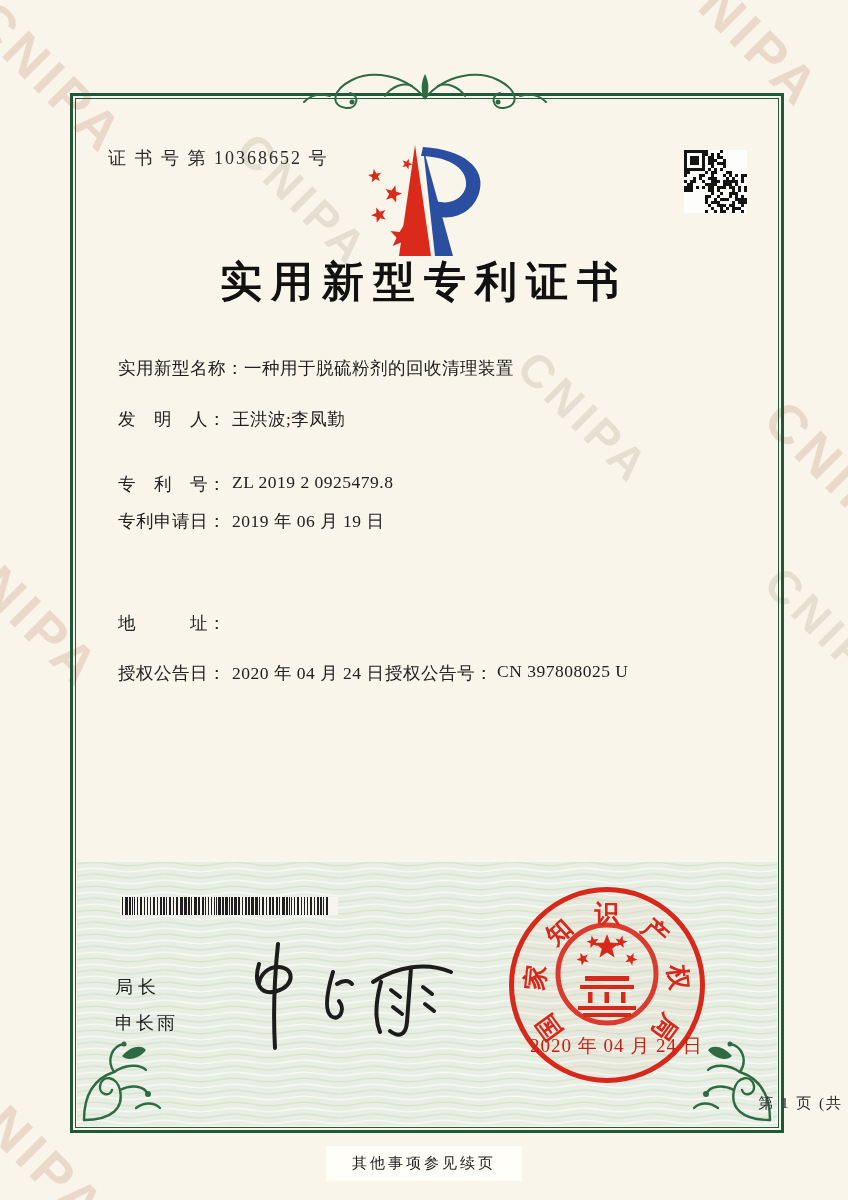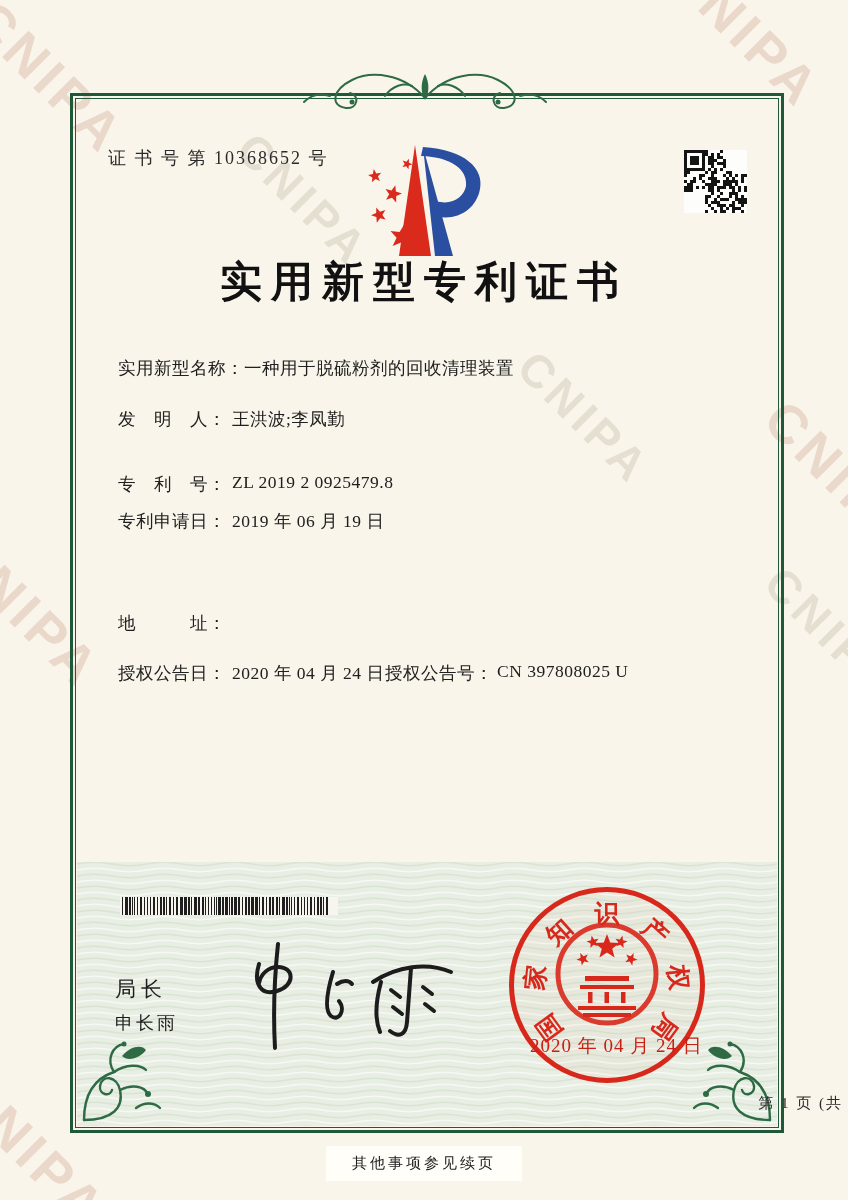--- a/index.html
+++ b/index.html
@@ -32,21 +32,21 @@
   .body-text{position:absolute;left:118px;top:699px;width:624px;font-size:17px;
              line-height:26px;text-align:justify;color:#242424;}
   .body-text p{margin:0;text-indent:2em;}
   
   .wave-zone{position:absolute;left:77px;top:862px;width:700px;height:264px;
              background:#e8eee3;overflow:hidden;}
   
   .barcode{position:absolute;left:120px;top:897px;width:218px;height:18px;background:#f7f5ee;}
   .barcode div{position:absolute;top:0;height:18px;background:#1f1f1f;}
   
-  .signer-title{position:absolute;left:115px;top:975px;font-size:21px;letter-spacing:5px;}
+  .signer-title{position:absolute;left:115px;top:975px;font-size:18px;letter-spacing:5px;}
   .signer-name{position:absolute;left:115px;top:1011px;font-size:18px;letter-spacing:3px;}
   .signature{position:absolute;left:215px;top:938px;width:250px;height:118px;}
   
   .seal{position:absolute;left:509px;top:887px;width:186px;height:186px;
         border:5px solid var(--seal-red);border-radius:50%;
         background:rgba(226,60,40,0.03);}
   .seal-char{position:absolute;left:50%;top:50%;font-size:25px;font-weight:bold;
              color:var(--seal-red);line-height:1;}
   .emblem{position:absolute;left:38px;top:22px;width:110px;height:118px;}
   .seal-date{position:absolute;left:530px;top:1033px;font-size:19px;letter-spacing:1px;

